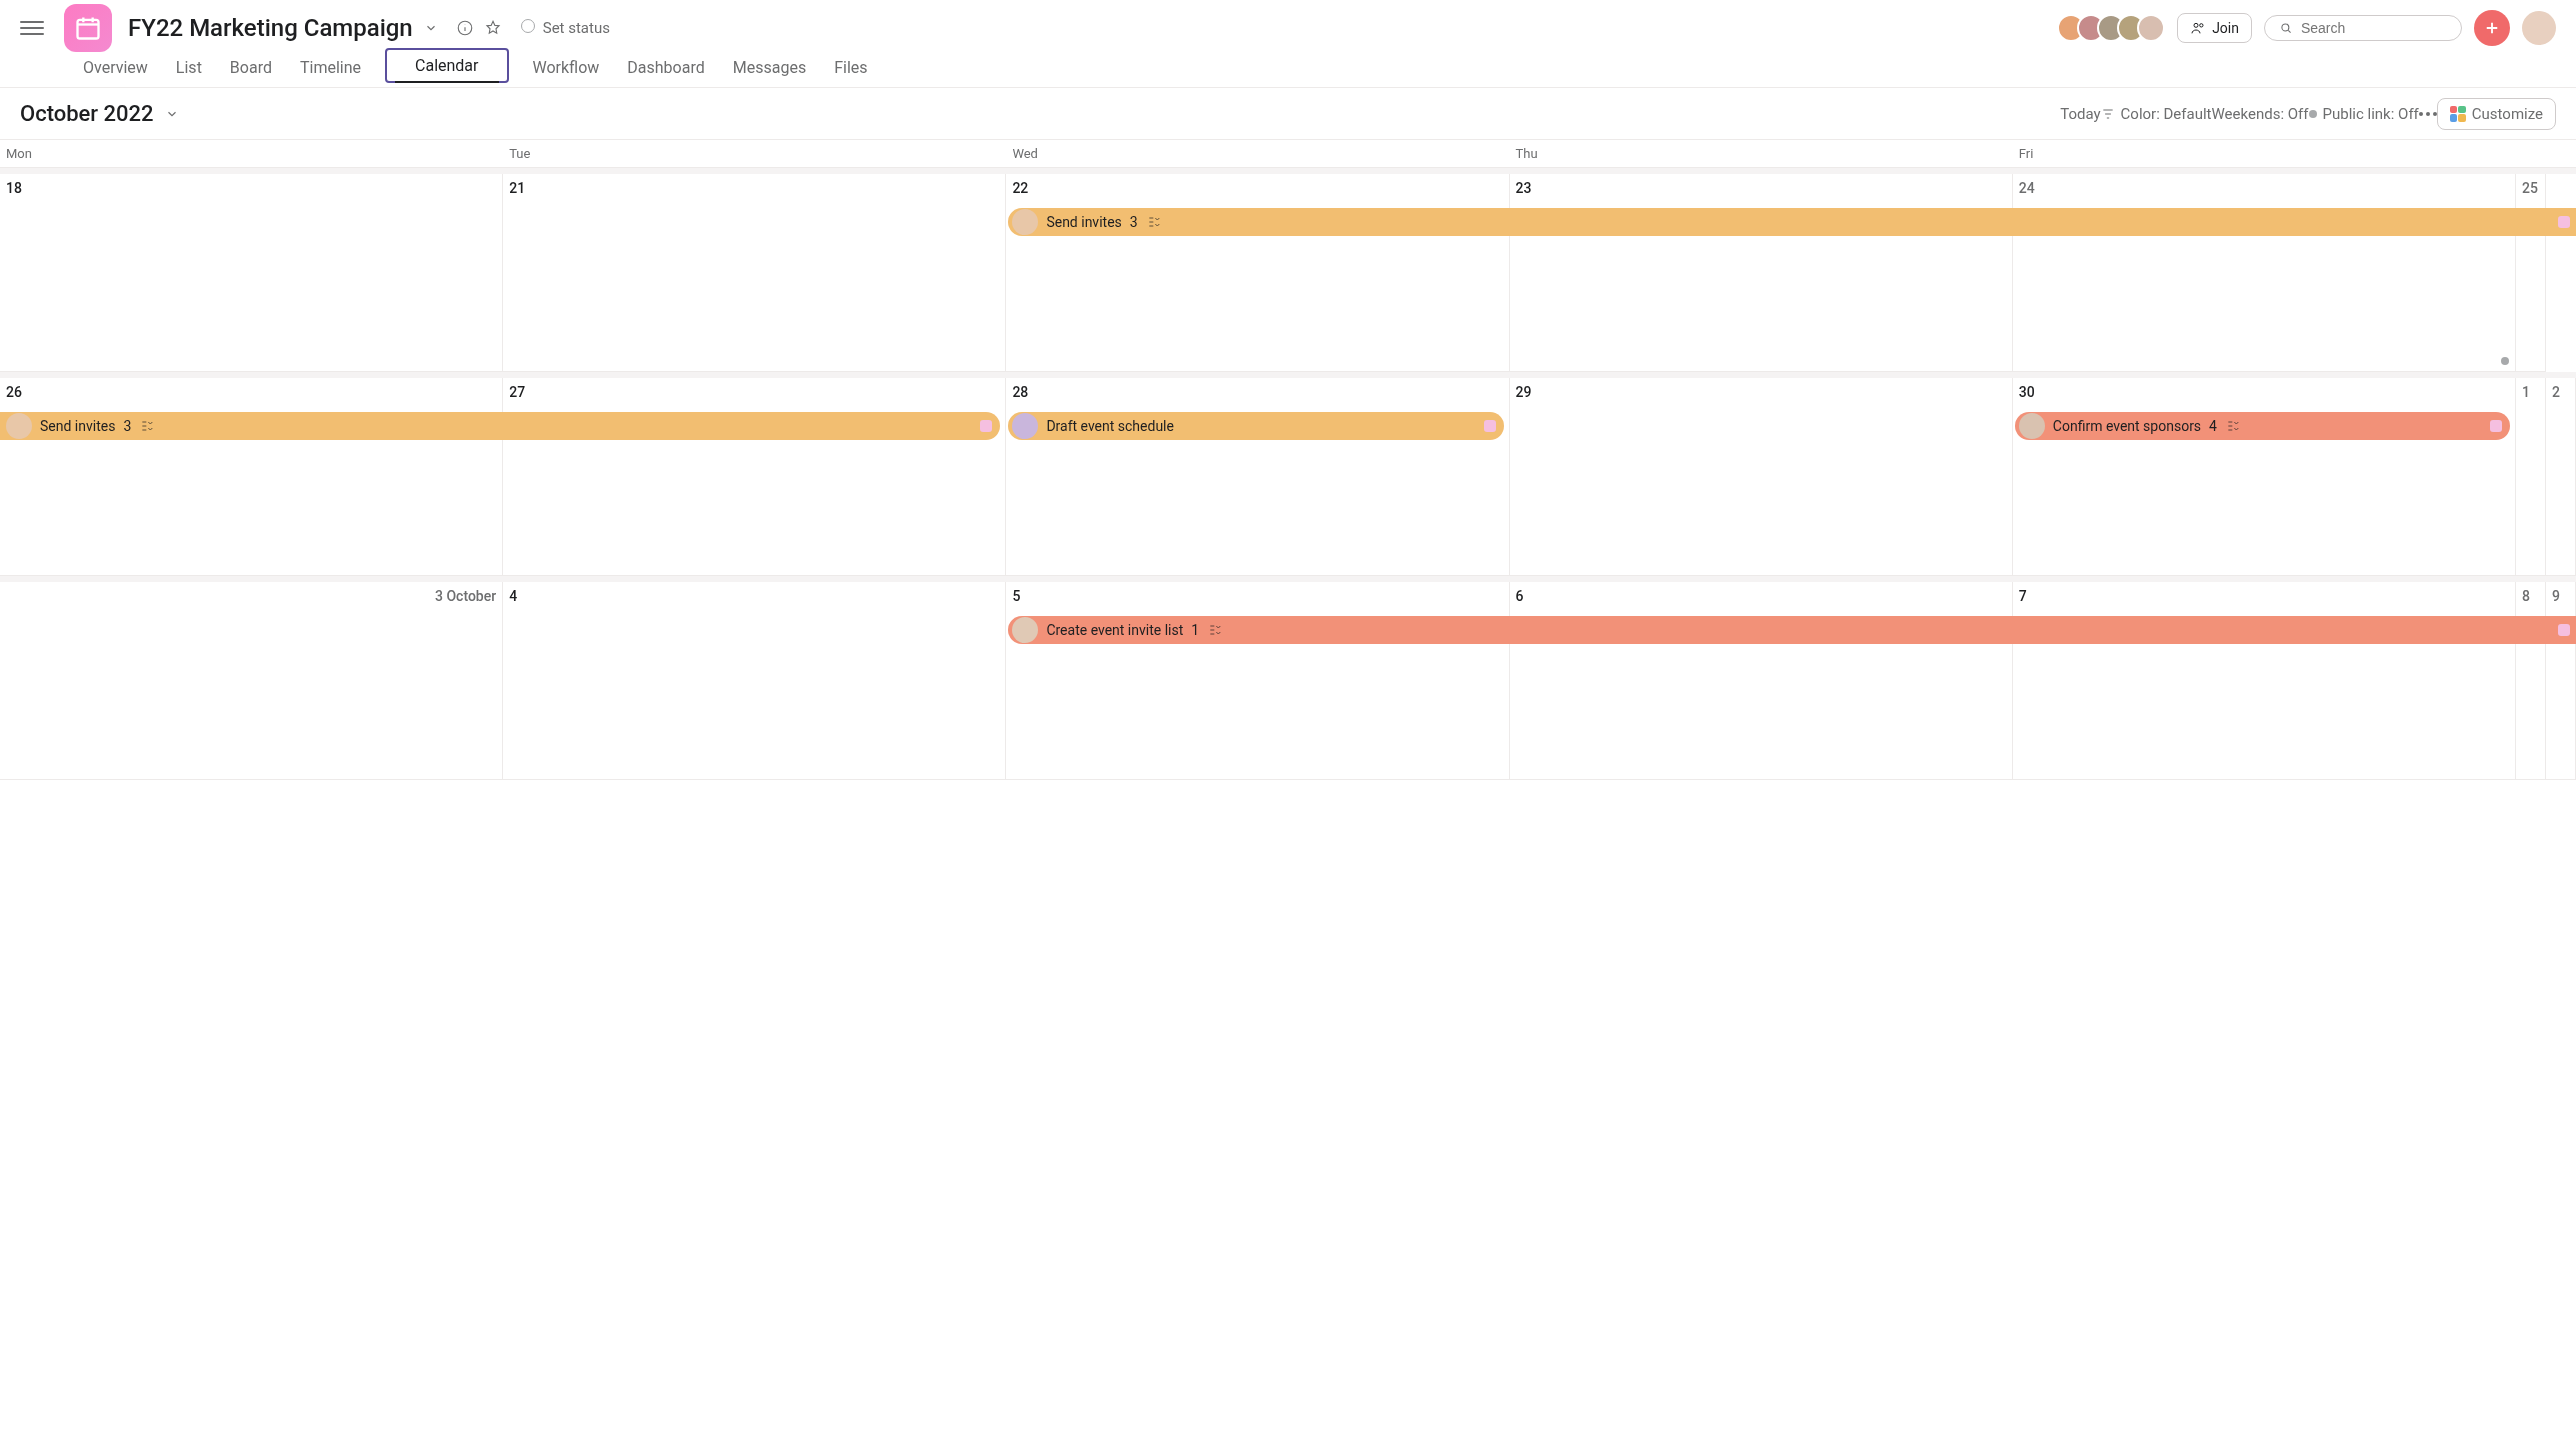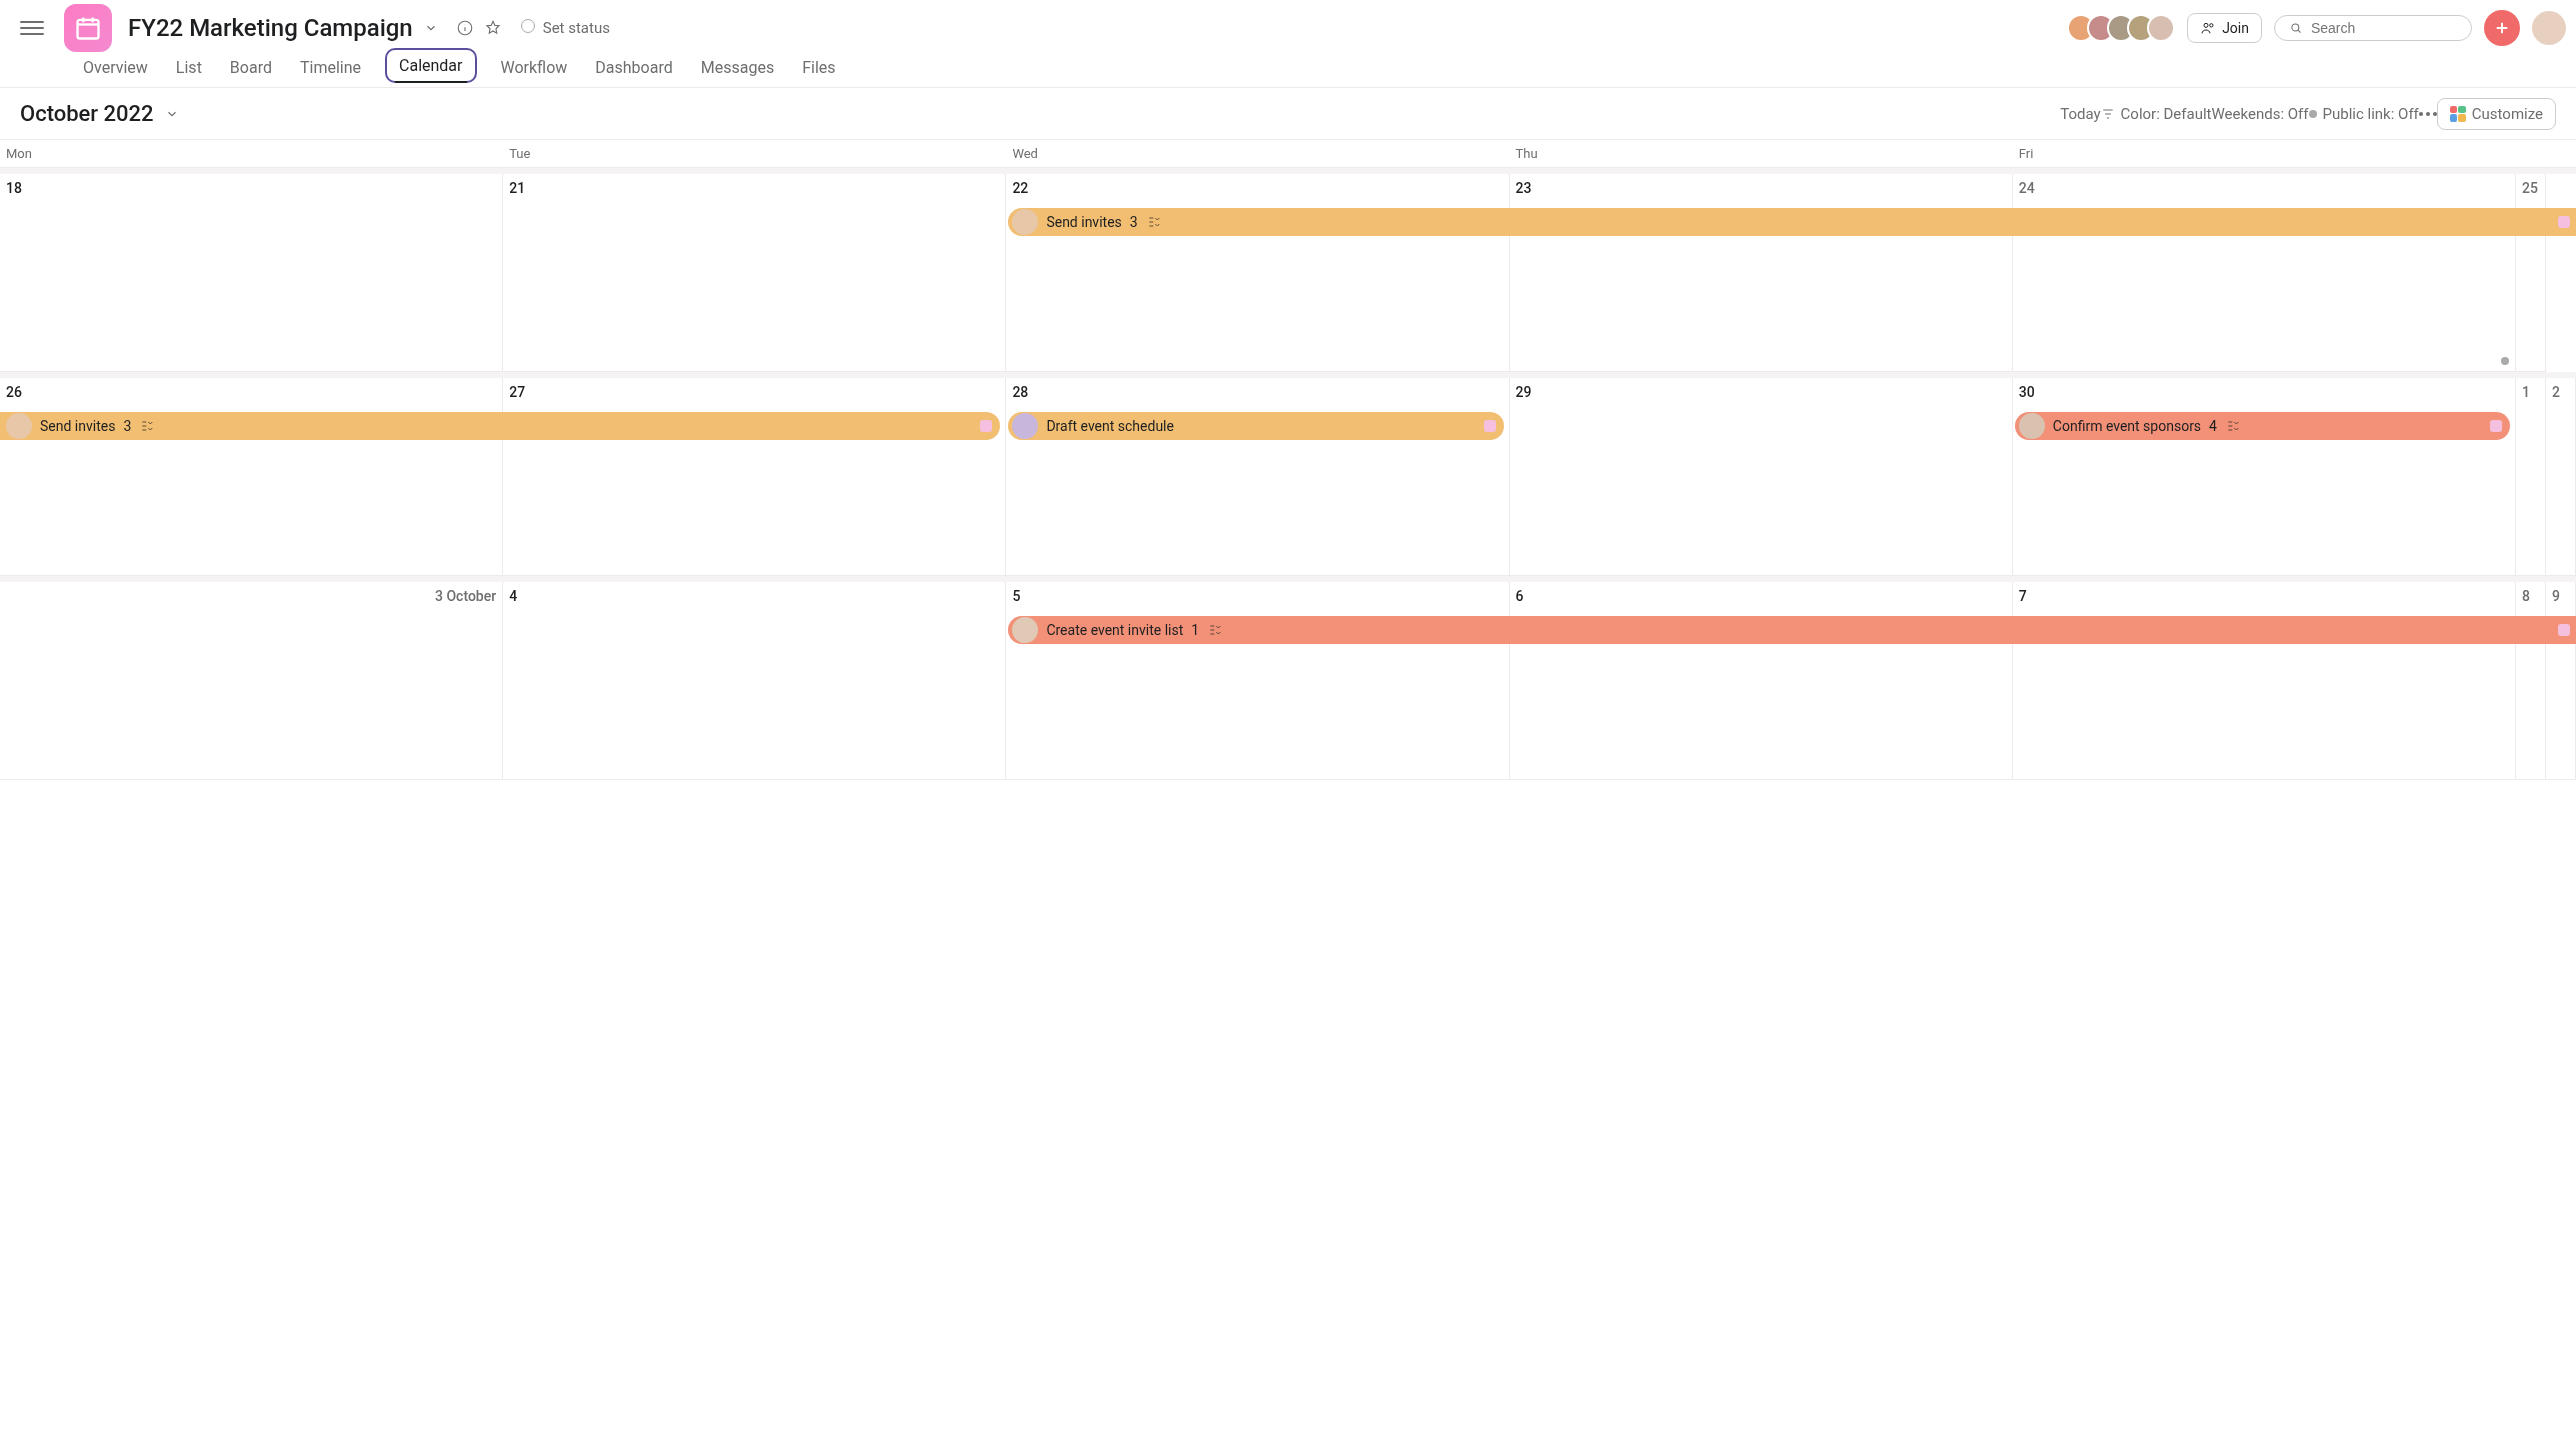--- a/index.html
+++ b/index.html
@@ -6,21 +6,21 @@
   body {
     font-family: -apple-system, BlinkMacSystemFont, "Segoe UI", Roboto, sans-serif;
     color: #1e1f21;
     background: #fff;
     font-size: 14px;
     overflow: hidden;
   }
   .header {
     display: flex;
     align-items: center;
-    padding: 8px 10px 0 20px;
+    padding: 8px 20px 0 20px;
     height: 48px;
   }
   .hamburger {
     width: 24px; height: 24px;
     display:flex; flex-direction:column; justify-content:center; gap:4px;
     cursor:pointer;
     margin-right:20px;
   }
   .hamburger span { display:block; height:2px; background:#6d6e6f; border-radius:1px; }
   .project-icon {
@@ -105,22 +105,22 @@
   .tab {
     font-size:16px;
     color:#6d6e6f;
     padding:0 4px 10px 4px;
     cursor:pointer;
     position:relative;
   }
   .tab.active {
     color:#1e1f21;
     border:2px solid #5a4f9d;
-    border-radius:10px;
-    padding:6px 12px;
+    border-radius:4px;
+    padding:6px 28px;
     margin-bottom:4px;
   }
   .tab.active::after {
     content:"";
     position:absolute;
     left:8px; right:8px; bottom:-2px;
     height:2px; background:#1e1f21;
   }
   
   .toolbar {

